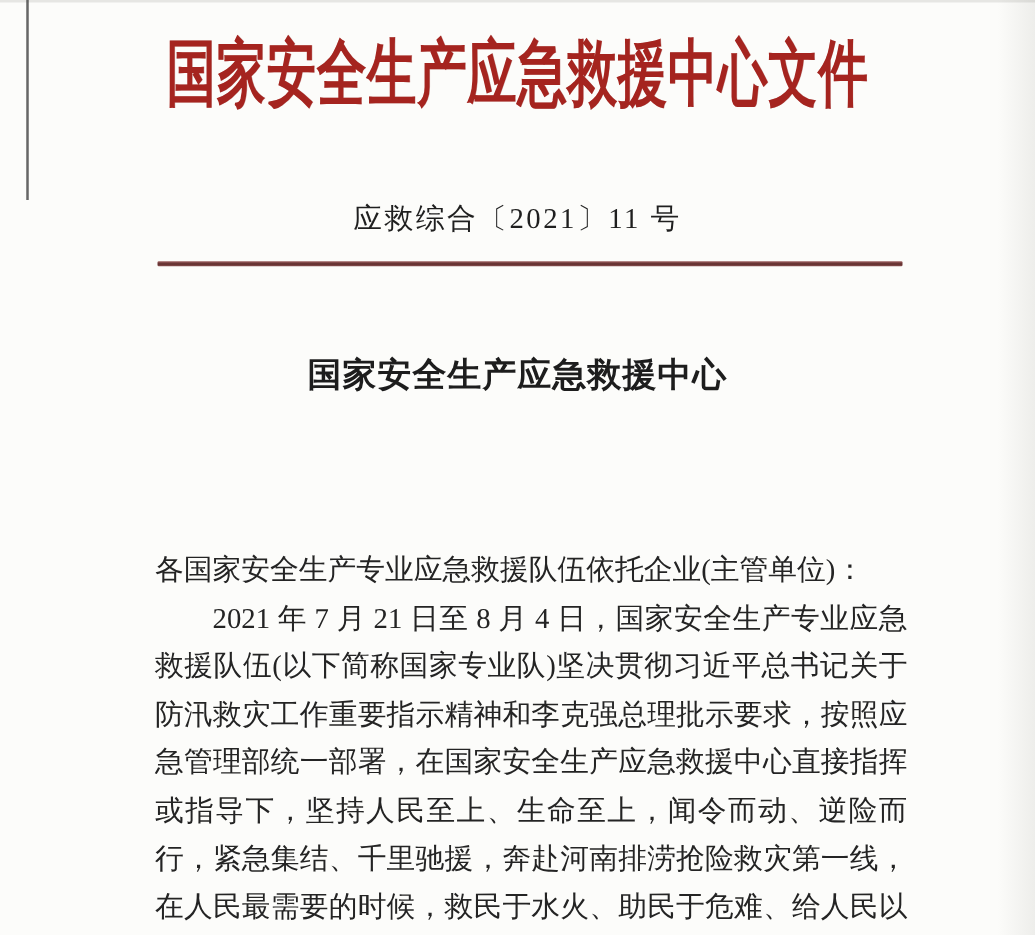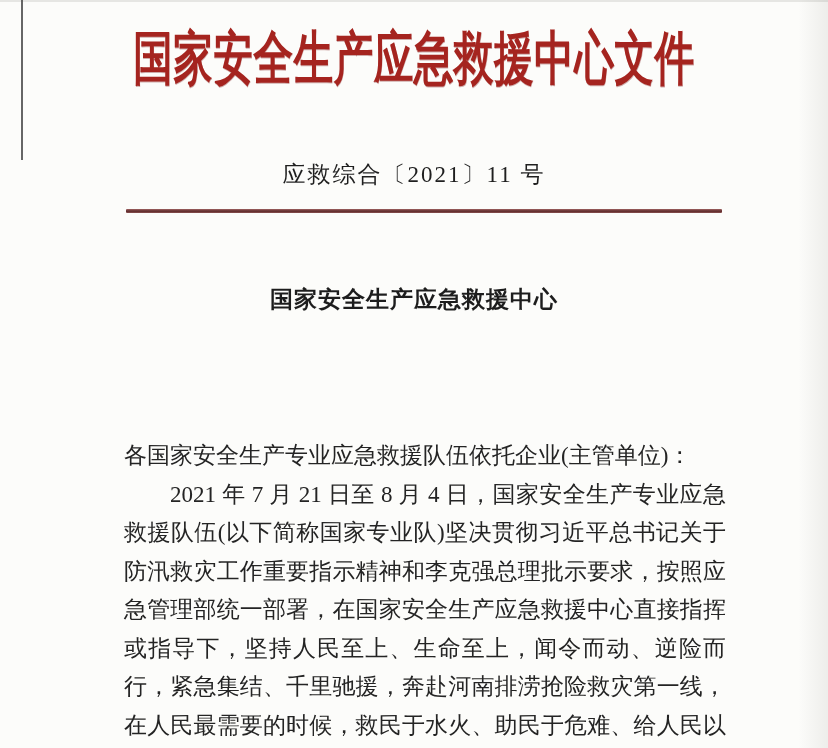--- a/index.html
+++ b/index.html
@@ -76,21 +76,21 @@
     height: 4px;
     background: linear-gradient(to bottom, #a06363 0%, #5e2b2b 55%, #8a5151 100%);
     border-radius: 1px;
   }
   
   .title-block {
     position: absolute;
     top: 278px;
     left: 0; right: 0;
     text-align: center;
-    font-size: 23px;
+    font-size: 27px;
     font-weight: 700;
     line-height: 44px;
     letter-spacing: 1px;
     color: var(--title-black, #1d1d1d);
   }
   
   .body-block {
     position: absolute;
     top: 437px;
     left: 124px;

